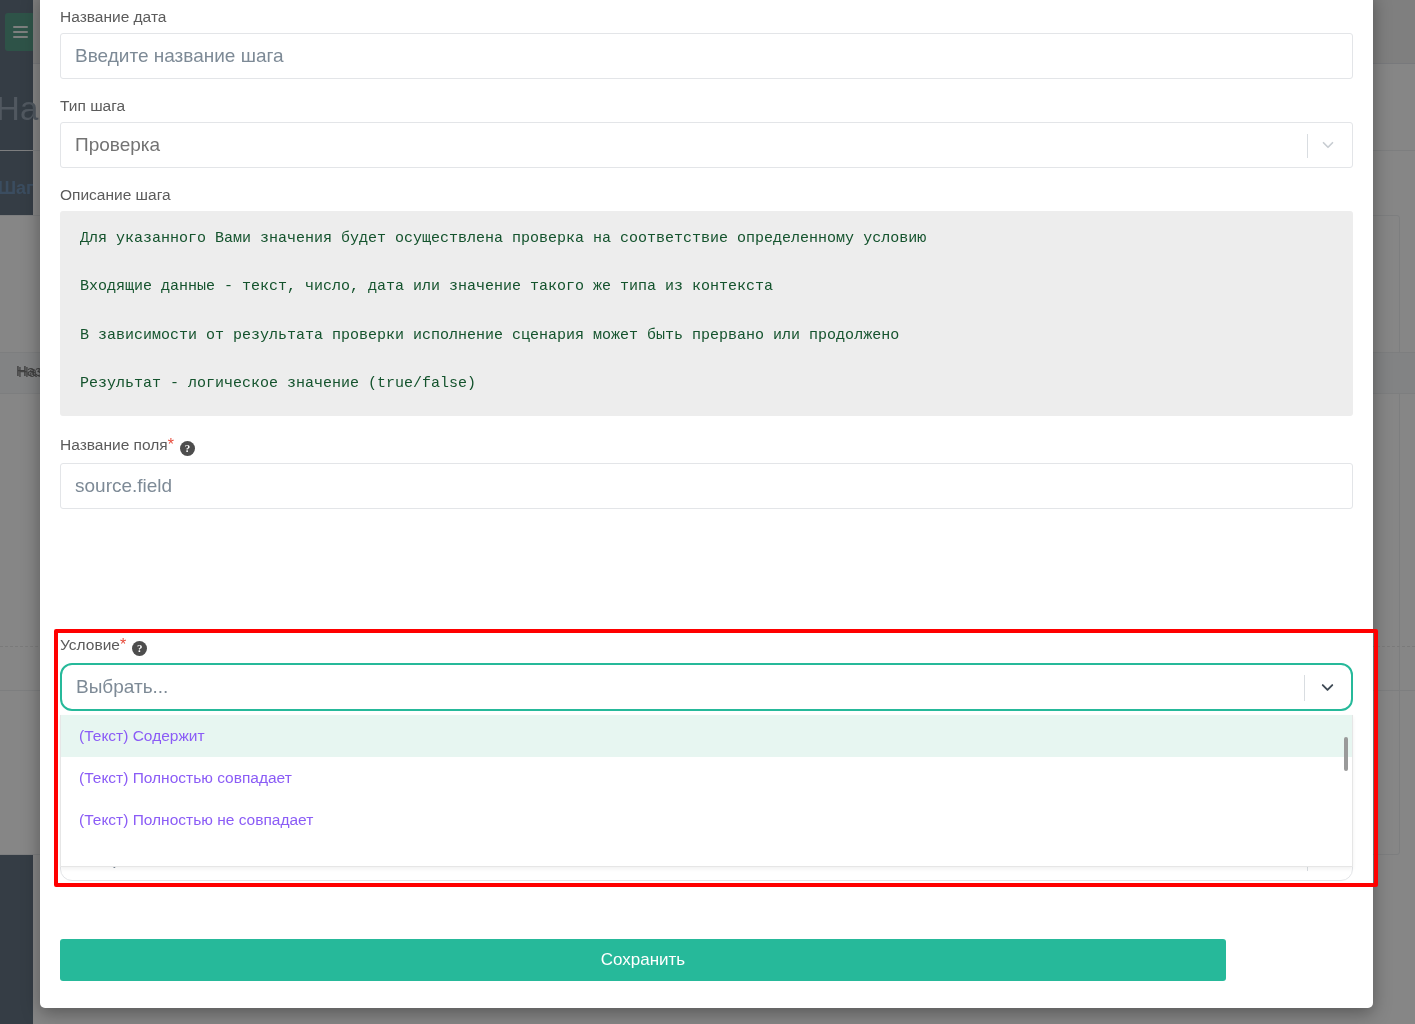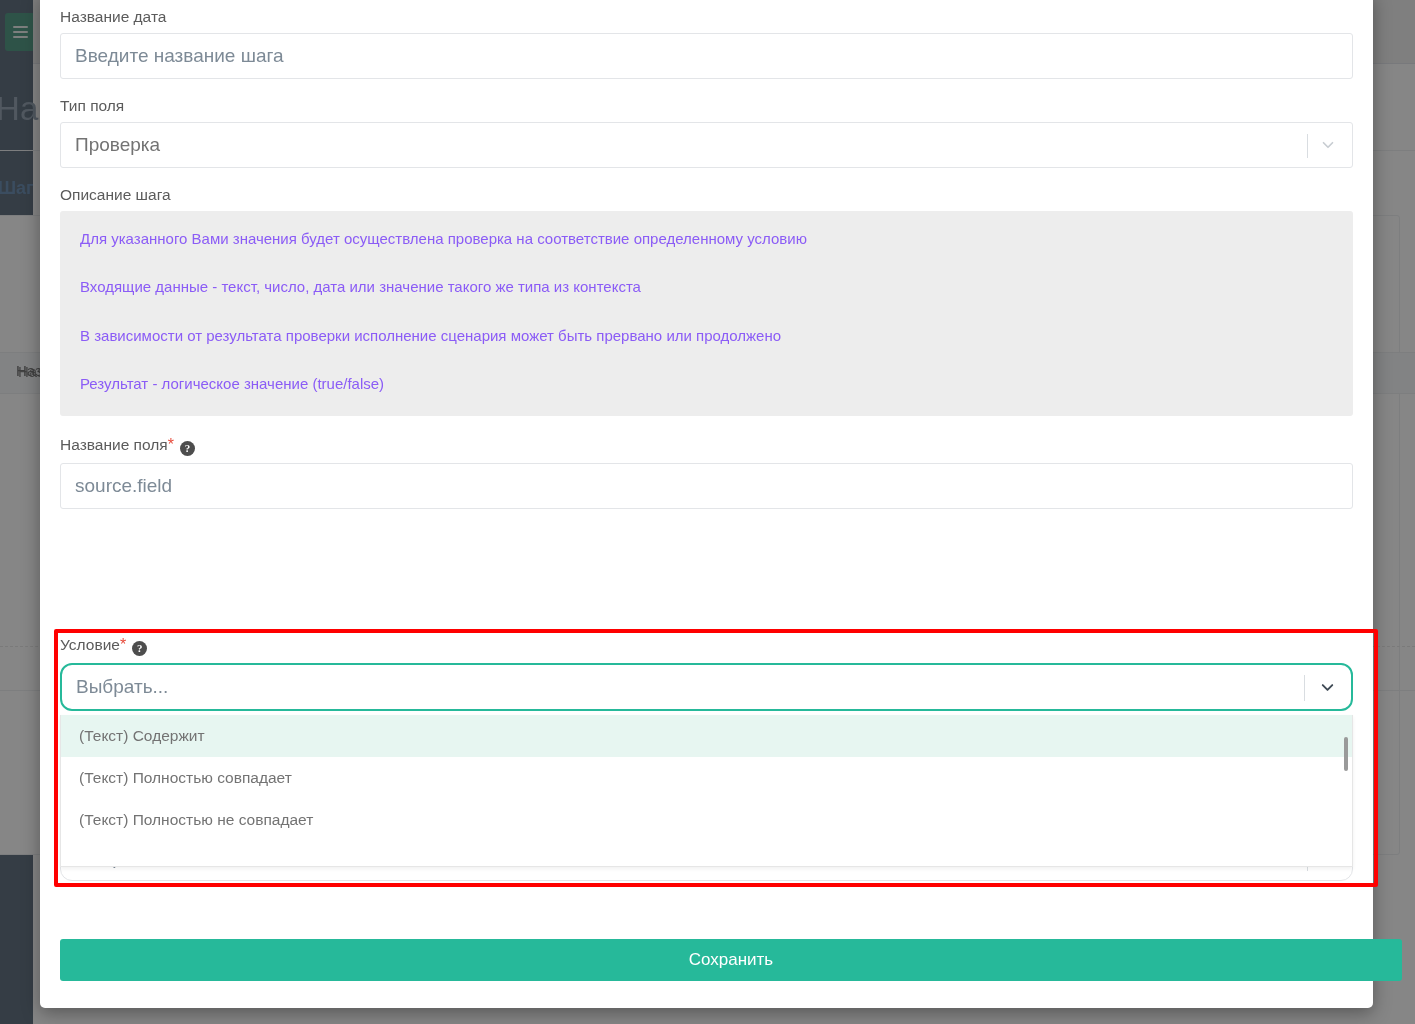--- a/index.html
+++ b/index.html
@@ -174,24 +174,25 @@
   .chev svg { display: block; }
 
   #desc-box {
     width: 100%;
     background: #EDEDED;
     border-radius: 3px;
     padding: 18px 20px 22px 20px;
   }
   #desc-box .desc-line {
     font-size: 15px;
-    color: #8b5cf6;
+    color: #14532d;
     line-height: 1.35;
     margin-bottom: 28px;
     white-space: nowrap;
+    font-family: Liberation Mono, monospace;
   }
   #desc-box .desc-line:last-child { margin-bottom: 0; }
 
   
   #ignore-errors-row {
     display: flex; align-items: center;
     margin-top: 29px;
   }
   #ignore-errors-checkbox {
     width: 21px; height: 21px;
@@ -241,21 +242,21 @@
     border: 1px solid #E6E6E6;
     border-top: none;
     overflow: hidden;
     box-shadow: 0 2px 4px rgba(0,0,0,.06);
   }
   .dropdown-option {
     height: 42px;
     display: flex; align-items: center;
     padding: 0 18px;
     font-size: 15.5px;
-    color: #737373;
+    color: #8b5cf6;
     white-space: nowrap;
     cursor: pointer;
   }
   .dropdown-option.is-highlighted { background: #E7F6F1; }
 
   #dropdown-scrollbar-track {
     position: absolute;
     right: 4px; top: 4px;
     width: 5px; height: 144px;
   }
@@ -271,21 +272,21 @@
   #obscured-select-wrap {
     position: absolute;
     left: 0; top: 843px;
     width: 1293px;
     z-index: 10;
   }
 
   #save-button {
     position: absolute;
     left: 0; top: 947px;
-    width: 1342px; height: 42px;
+    width: 1166px; height: 42px;
     background: #26B99A;
     border: none;
     border-radius: 3px;
     color: #ffffff;
     font-size: 17px;
     font-family: inherit;
     cursor: pointer;
   }
 </style>
 </head>
@@ -326,21 +327,21 @@
 
 <div id="modal-dialog">
   <div id="modal-body">
 
     <div style="padding-top:16px;">
       <label class="form-label">Название дата</label>
       <input class="text-input" type="text" placeholder="Введите название шага" style="">
     </div>
 
     <div style="margin-top:18px;">
-      <label class="form-label">Тип поля</label>
+      <label class="form-label">Тип шага</label>
       <div class="select-box">
         <span>Проверка</span>
         <span class="sep"></span>
         <span class="chev">
           <svg width="18" height="18" viewBox="0 0 20 20" aria-hidden="true">
             <path d="M5 7.5 L10 12.5 L15 7.5" fill="none" stroke="#C8CDD2" stroke-width="1.9" stroke-linecap="round" stroke-linejoin="round"></path>
           </svg>
         </span>
       </div>
     </div>

